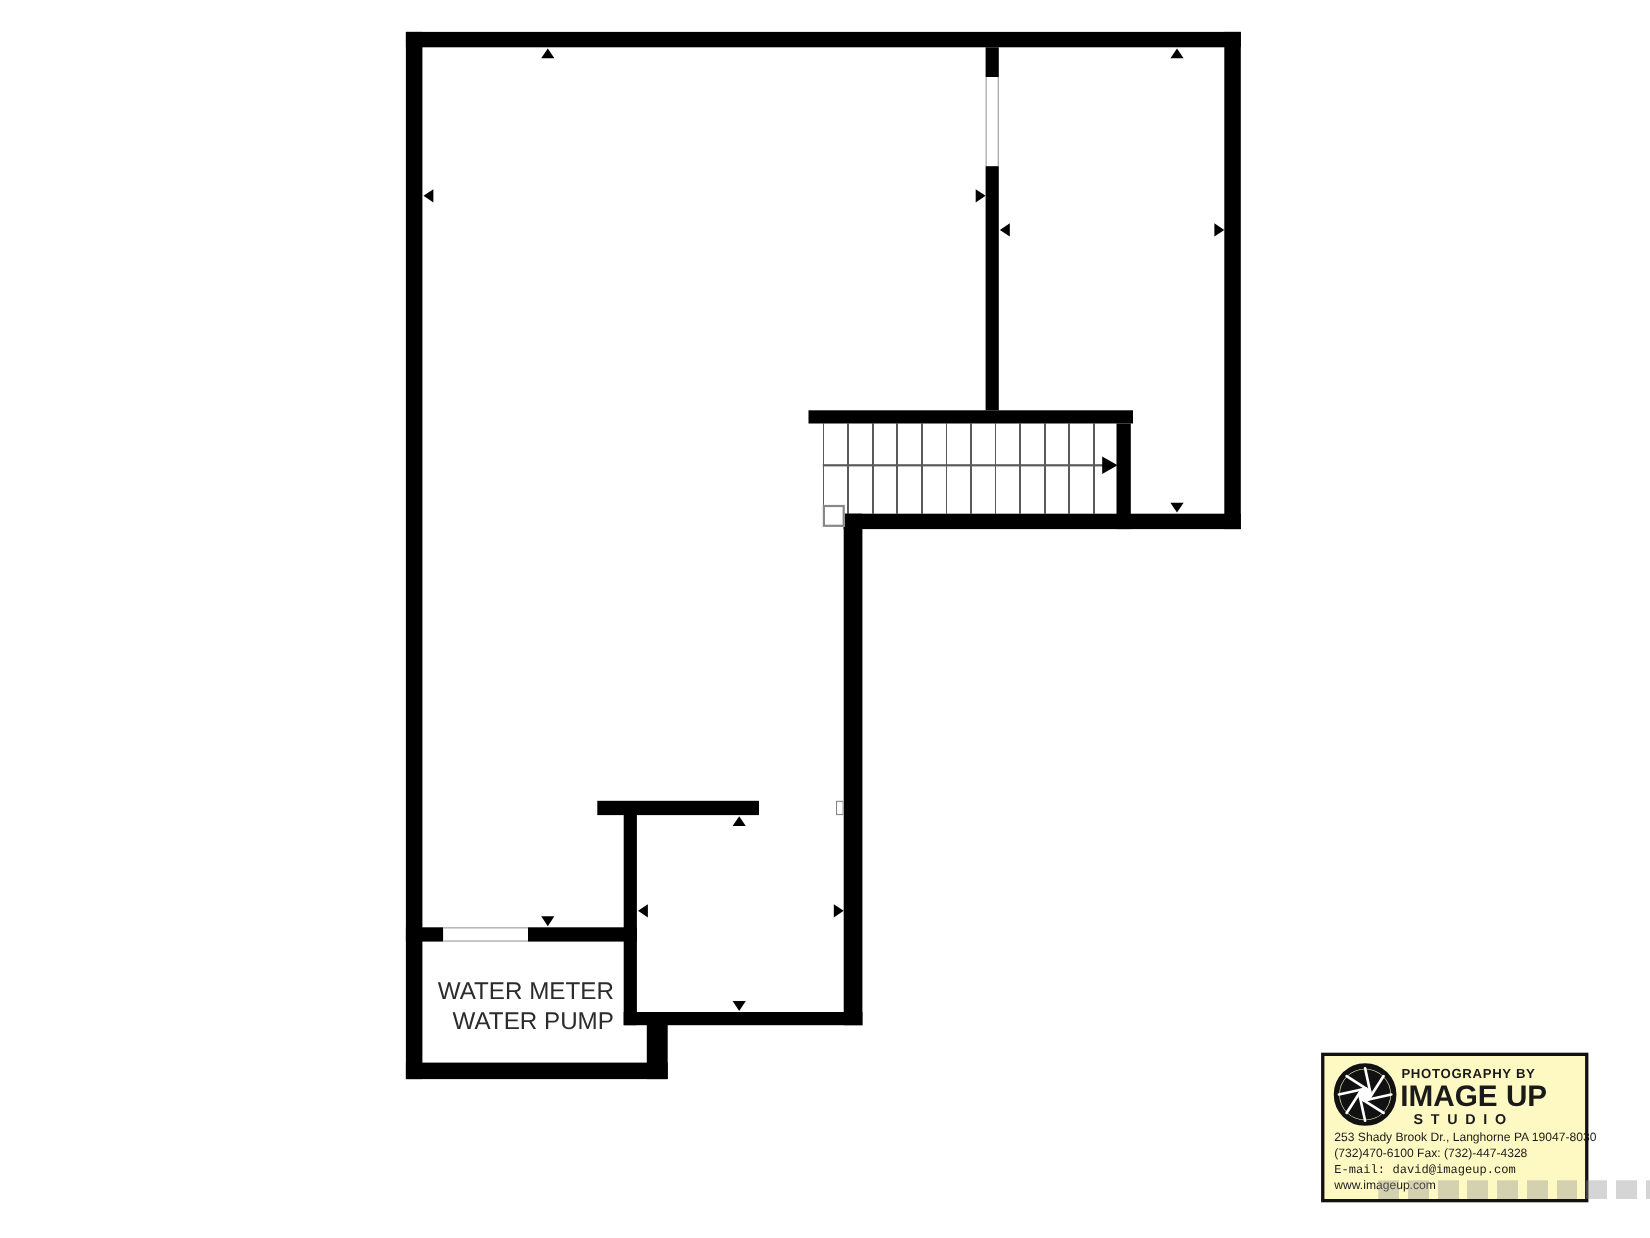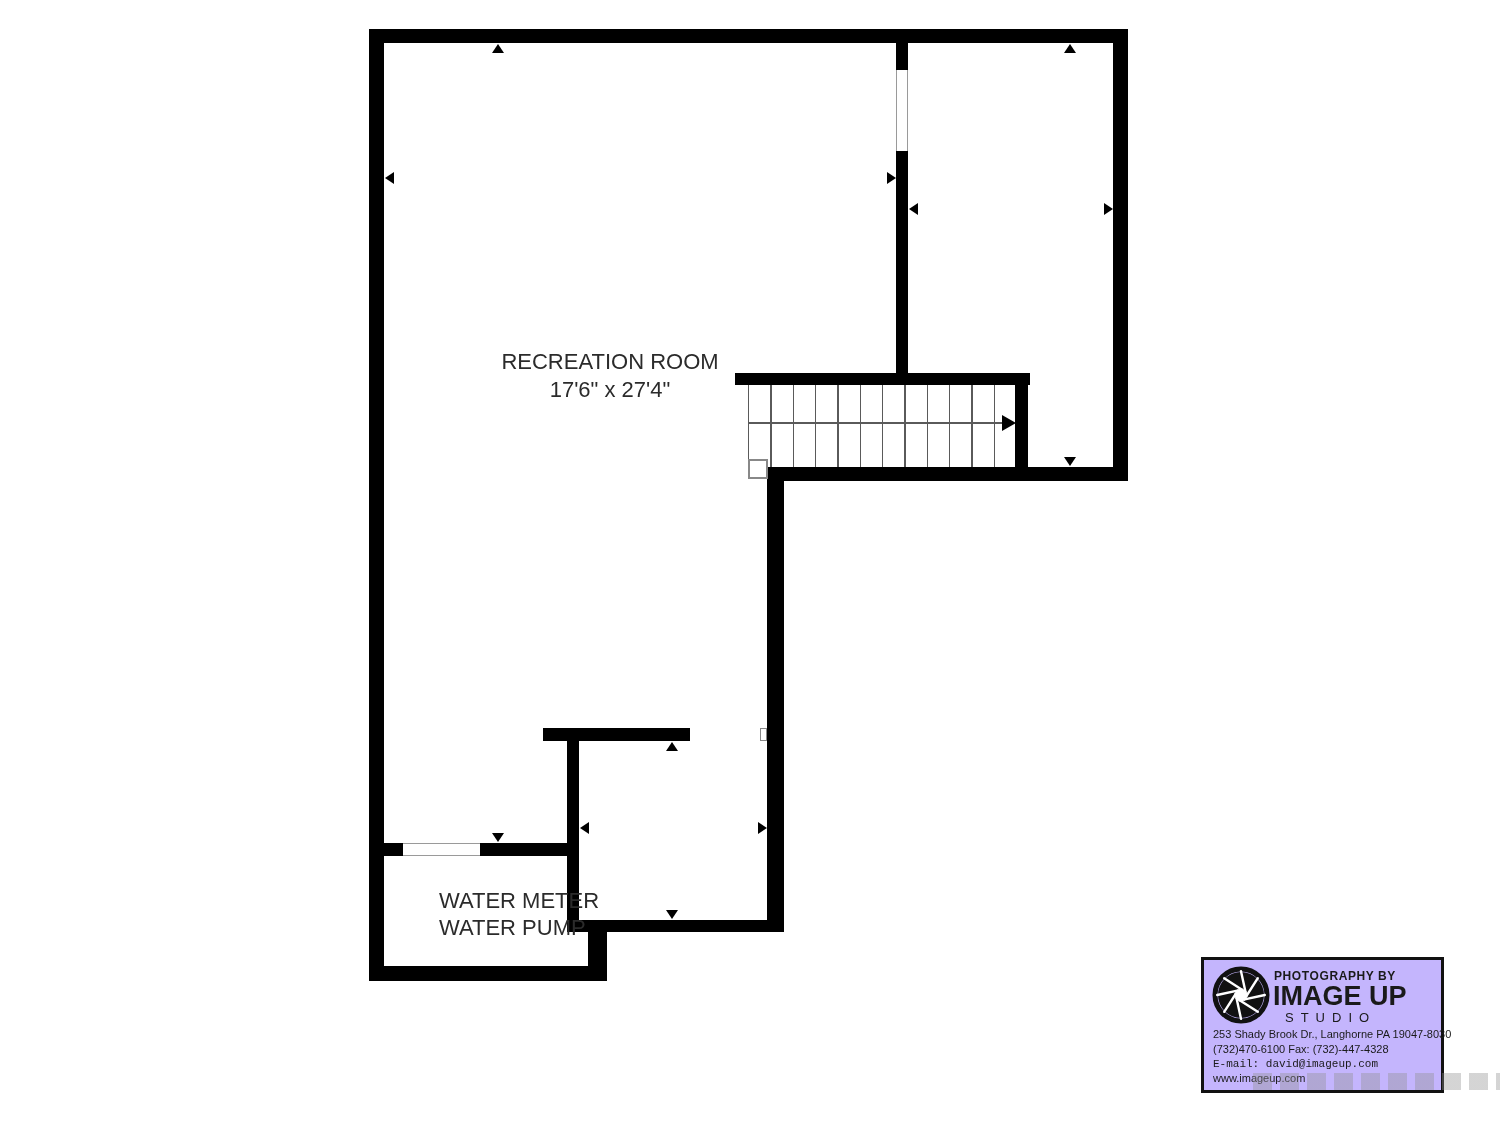--- a/index.html
+++ b/index.html
@@ -5,46 +5,46 @@
   html,body{margin:0;padding:0;background:#ffffff;}
   #canvas{
     position:relative;width:1500px;height:1125px;background:#ffffff;overflow:hidden;
     font-family:"Liberation Sans","DejaVu Sans",sans-serif;
   }
   .wall{position:absolute;background:#000000;z-index:2;}
   .doorgap{position:absolute;background:#ffffff;z-index:3;}
   .doorgap.vert{border-left:1px solid #9a9a9a;border-right:1px solid #9a9a9a;}
   .doorgap.horz{border-top:1px solid #9a9a9a;border-bottom:1px solid #9a9a9a;}
   .room-label{position:absolute;z-index:5;color:#2b2b2b;font-size:22px;line-height:28px;text-align:center;white-space:nowrap;}
-  .room-label.left-align{text-align:left;line-height:27px;margin-left:41px;}
+  .room-label.left-align{text-align:right;line-height:27px;}
   
   .tri{position:absolute;width:0;height:0;z-index:4;}
   .tri-up{border-left:6px solid transparent;border-right:6px solid transparent;border-bottom:9px solid #000;}
   .tri-down{border-left:6px solid transparent;border-right:6px solid transparent;border-top:9px solid #000;}
   .tri-left{border-top:6px solid transparent;border-bottom:6px solid transparent;border-right:9px solid #000;}
   .tri-right{border-top:6px solid transparent;border-bottom:6px solid transparent;border-left:9px solid #000;}
   
   #treads{
     position:absolute;left:748px;top:385px;width:268px;height:82px;z-index:1;
     background:repeating-linear-gradient(to right,#5a5a5a 0px,#5a5a5a 1.5px,transparent 1.5px,transparent 22.33px);
   }
   #stair-runline{position:absolute;left:748px;top:422px;width:256px;height:1.5px;background:#5a5a5a;z-index:1;}
   #stair-arrowhead{position:absolute;left:1002px;top:415px;width:0;height:0;z-index:2;
     border-top:8px solid transparent;border-bottom:8px solid transparent;border-left:14px solid #000;}
   #newel-box{position:absolute;left:748px;top:459px;width:16px;height:16px;background:#fff;border:2px solid #888;z-index:3;}
   #jamb-stub{position:absolute;left:760px;top:728px;width:5px;height:11px;background:#fff;border:1px solid #888;z-index:3;}
   
   #disclaimer{position:absolute;left:360px;top:1038px;width:760px;text-align:center;
     font-size:10px;letter-spacing:.3px;color:#333;z-index:5;white-space:nowrap;}
   
-  #logo-box{position:absolute;left:1201px;top:957px;width:237px;height:130px;border:3px solid #111;background:#c4b5fd;z-index:5;}
+  #logo-box{position:absolute;left:1201px;top:957px;width:237px;height:130px;border:3px solid #111;background:#fef9c3;z-index:5;}
   #logo-box .abs{position:absolute;white-space:nowrap;color:#1a1a1a;}
   #logo-tagline{left:70px;top:9px;font-size:12px;font-weight:bold;letter-spacing:.6px;}
   #logo-brand{left:69px;top:21px;font-size:27px;font-weight:bold;letter-spacing:0px;}
-  #logo-studio{left:81px;top:50px;font-size:13px;font-weight:normal;letter-spacing:7px;}
+  #logo-studio{left:81px;top:50px;font-size:13px;font-weight:bold;letter-spacing:7px;}
   #logo-address{left:9px;top:68px;font-size:11px;color:#222;}
   #logo-phone{left:9px;top:83px;font-size:11px;color:#222;}
   #logo-email{left:9px;top:98px;font-size:11px;color:#222;font-family:Liberation Mono, monospace;}
   #logo-web{left:9px;top:112px;font-size:11px;color:#222;}
   #aperture{position:absolute;left:7px;top:5px;}
   #watermark-artifact{position:absolute;left:1253px;top:1073px;width:247px;height:17px;z-index:6;opacity:.38;
     background:repeating-linear-gradient(90deg,#8f8f8f 0 19px,transparent 19px 27px);}
 </style>
 </head>
 <body>
@@ -82,24 +82,20 @@
   <div class="tri tri-right" style="left:887px;top:172px;"></div>
   <div class="tri tri-up" style="left:1064px;top:44px;"></div>
   <div class="tri tri-down" style="left:1064px;top:457px;"></div>
   <div class="tri tri-left" style="left:909px;top:203px;"></div>
   <div class="tri tri-right" style="left:1104px;top:203px;"></div>
   <div class="tri tri-up" style="left:666px;top:742px;"></div>
   <div class="tri tri-down" style="left:666px;top:910px;"></div>
   <div class="tri tri-left" style="left:580px;top:822px;"></div>
   <div class="tri tri-right" style="left:758px;top:822px;"></div>
 
-  <div class="room-label" style="left:430px;top:348px;width:360px;">
-    <div>RECREATION ROOM</div>
-    <div>17'6" x 27'4"</div>
-  </div>
   <div class="room-label left-align" style="left:398px;top:887px;">
     <div>WATER METER</div>
     <div>WATER PUMP</div>
   </div>
 
 
   <div id="logo-box">
     <svg id="aperture" width="60" height="60" viewBox="0 0 60 60">
       <circle cx="30" cy="30" r="26" fill="none" stroke="#111" stroke-width="5"></circle>
       <circle cx="30" cy="30" r="23" fill="#111"></circle>

